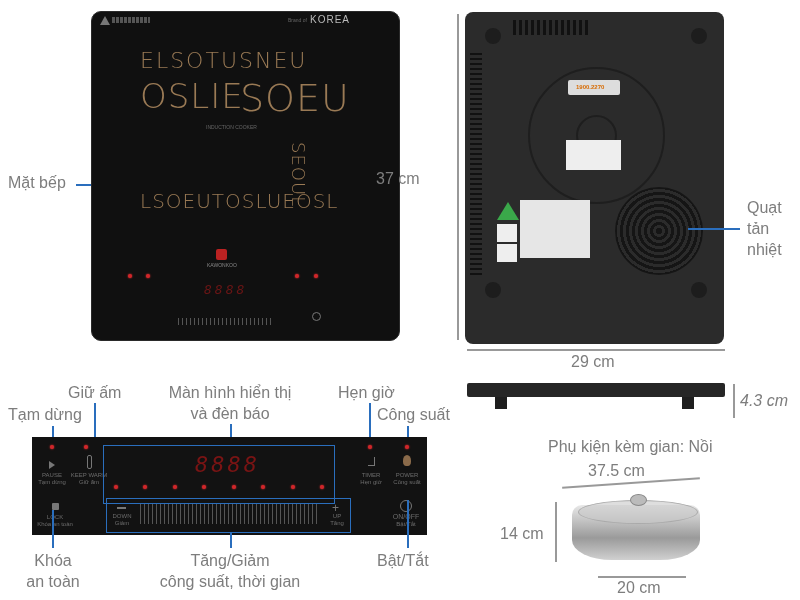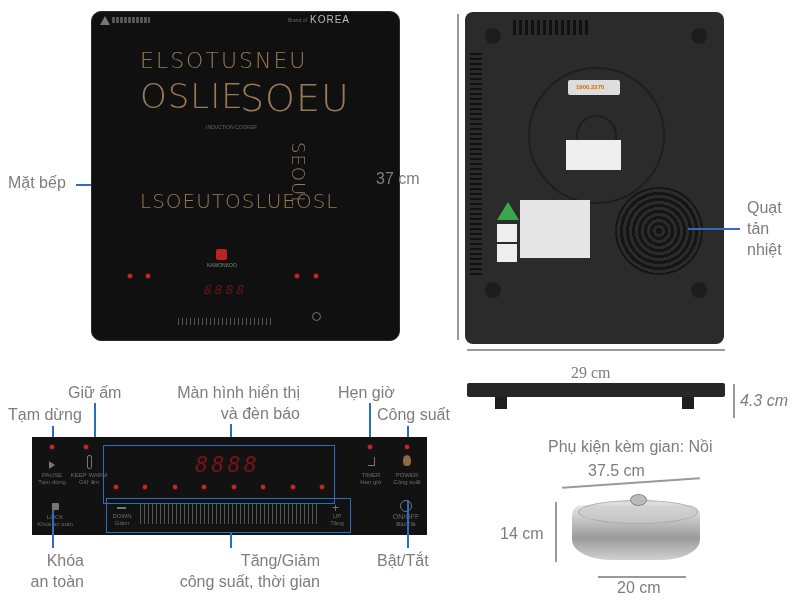--- a/index.html
+++ b/index.html
@@ -1,20 +1,20 @@
 <!DOCTYPE html>
 <html><head>
 <meta charset="utf-8">
 <style>
   html, body { margin:0; padding:0; }
   body { width:800px; height:600px; background:#ffffff; position:relative; overflow:hidden;
          font-family:"Liberation Sans", "DejaVu Sans", sans-serif; color:#7a7a7a; }
   .abs { position:absolute; }
   .lbl { position:absolute; font-size:16px; color:#7d7d7d; white-space:nowrap; line-height:20px; }
-  .lbl.c { text-align:right; }
+  .lbl.c { text-align:center; }
   .line { position:absolute; background:#2a6ebd; }
   .dim { position:absolute; font-size:16px; color:#7d7d7d; white-space:nowrap; }
 
   
   #top-panel { left:91px; top:11px; width:309px; height:330px; background:#101010; border-radius:10px; border:1px solid #2a2a2a; box-sizing:border-box; overflow:hidden; }
   .art { position:absolute; color:#9a7a55; font-weight:300; letter-spacing:1px; font-family:"DejaVu Sans", sans-serif; }
   .tiny { position:absolute; font-size:5px; color:#666; white-space:nowrap; }
   .rdot { position:absolute; width:4px; height:4px; border-radius:50%; background:#d0262a; box-shadow:0 0 2px #f33; }
   .seg { position:absolute; font-family:"DejaVu Sans Mono", monospace; color:#5a1010; font-style:italic; letter-spacing:3px; }
 
@@ -79,21 +79,21 @@
   <div class="abs" style="left:20px;top:270px;width:16px;height:16px;border-radius:50%;background:#1d1d1d;"></div>
   <div class="abs" style="left:226px;top:270px;width:16px;height:16px;border-radius:50%;background:#1d1d1d;"></div>
 </div>
 
 <div class="line" style="left:688px;top:228px;width:52px;height:1.5px;"></div>
 <div class="lbl" style="left:747px;top:198px;">Quạt</div>
 <div class="lbl" style="left:747px;top:219px;">tản</div>
 <div class="lbl" style="left:747px;top:240px;">nhiệt</div>
 
 <div class="abs" style="left:467px;top:349px;width:258px;height:1.5px;background:#999;"></div>
-<div class="dim" style="left:571px;top:364px;font-family:Liberation Serif, serif;">29 cm</div>
+<div class="dim" style="left:571px;top:353px;">29 cm</div>
 
 <div id="side-view" class="abs">
   <div class="abs" style="left:0;top:0;width:258px;height:14px;background:#262626;border-radius:2px;"></div>
   <div class="abs" style="left:28px;top:14px;width:12px;height:12px;background:#1e1e1e;"></div>
   <div class="abs" style="left:215px;top:14px;width:12px;height:12px;background:#1e1e1e;"></div>
 </div>
 <div class="abs" style="left:733px;top:384px;width:1.5px;height:34px;background:#999;"></div>
 <div class="dim" style="left:740px;top:392px;font-style:italic;">4.3 cm</div>
 
 <div class="lbl" style="left:548px;top:437px;">Phụ kiện kèm gian: Nồi</div>

